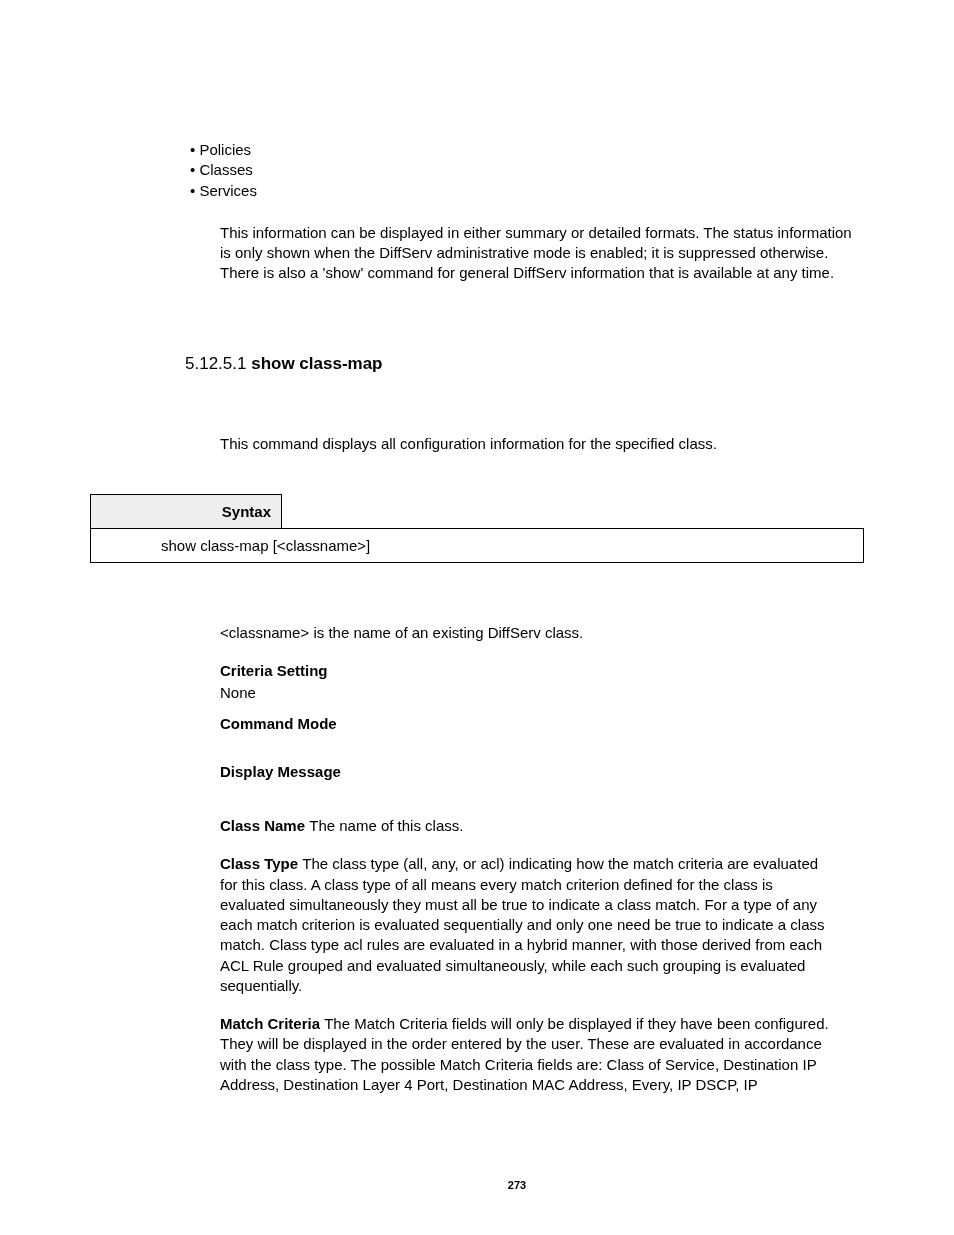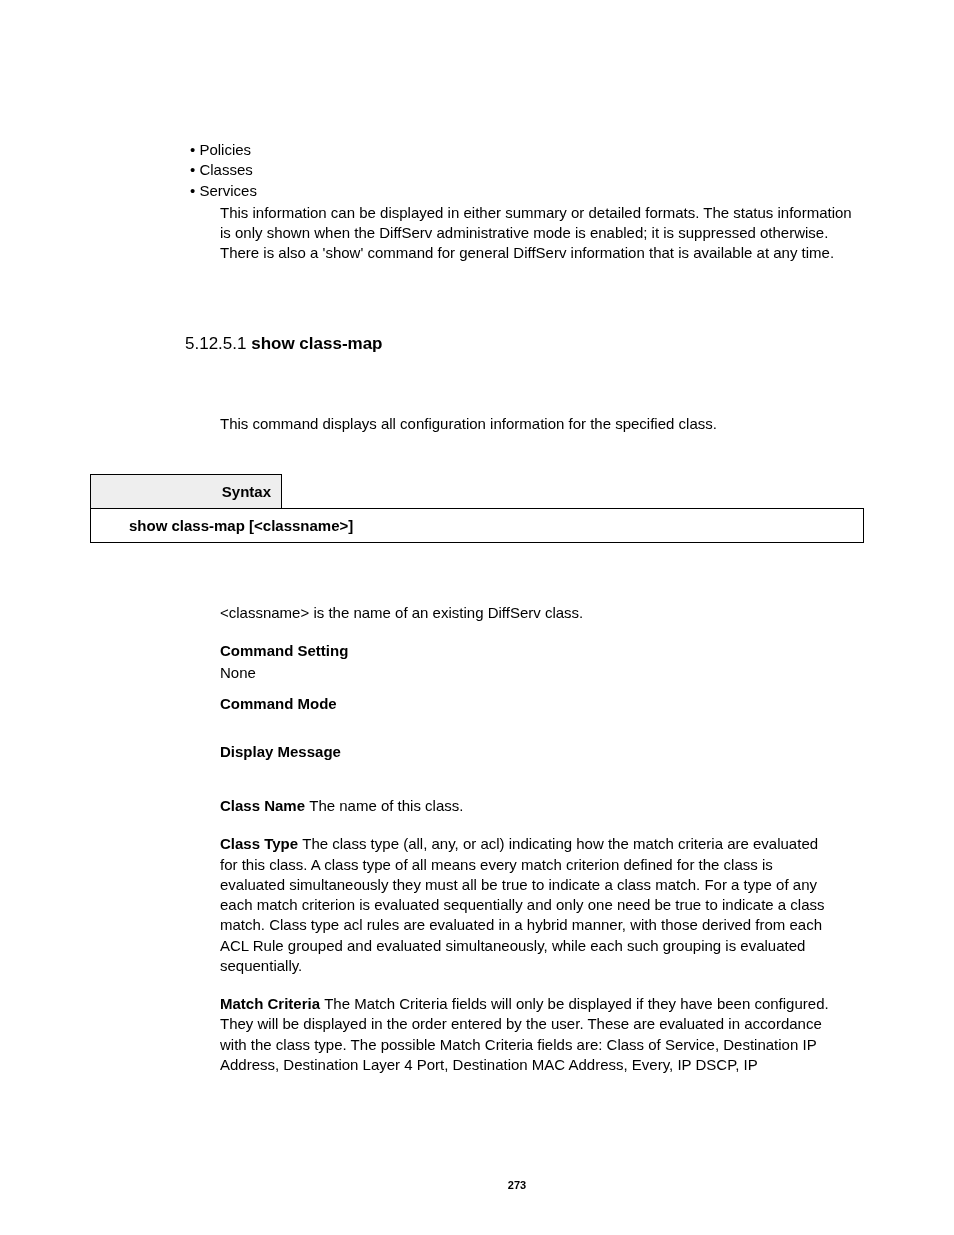--- a/index.html
+++ b/index.html
@@ -20,21 +20,21 @@
   .bullet-list {
     margin-left: 100px;
     line-height: 1.35;
   }
   .bullet-list .row {
     white-space: nowrap;
   }
   .indented {
     margin-left: 130px;
     margin-right: 10px;
-    margin-top: 2px;
+    margin-top: 22px;
     line-height: 1.35;
   }
   .section-heading {
     margin-top: 70px;
     margin-left: 95px;
     font-size: 17px;
   }
   .section-heading .num {
     font-weight: normal;
   }
@@ -59,22 +59,22 @@
     text-align: right;
     border-top: 1px solid #000;
     border-left: 1px solid #000;
     border-right: 1px solid #000;
     border-bottom: 1px solid #000;
   }
   .syntax-table .spacer-cell {
     border: none;
   }
   .syntax-table .cmd-cell {
-    font-weight: bold;
-    padding-left: 38px;
+    font-weight: normal;
+    padding-left: 70px;
     margin-top: 13px;
   }
   .sub-heading {
     font-weight: bold;
     margin-top: 18px;
   }
   .body-block {
     margin-left: 130px;
     margin-right: 10px;
     line-height: 1.35;
@@ -132,21 +132,21 @@
     </tr>
     <tr>
       <td colspan="2" class="cmd-cell">show class-map [&lt;classname&gt;]</td>
     </tr>
   </tbody>
     </table>
 
   <div class="body-block" style="margin-top:60px;">
     <p>&lt;classname&gt; is the name of an existing DiffServ class.</p>
 
-    <p class="sub-heading gap tight">Command Setting</p>
+    <p class="sub-heading gap tight">Criteria Setting</p>
     <p>None</p>
 
     <p class="sub-heading tight" style="margin-top:10px;">Command Mode</p>
 
     <p class="sub-heading" style="margin-top:28px;">Display Message</p>
 
     <p class="gap" style="margin-top:34px;">
       <span class="bold">Class Name </span><span>The name of this class.</span>
     </p>
 

